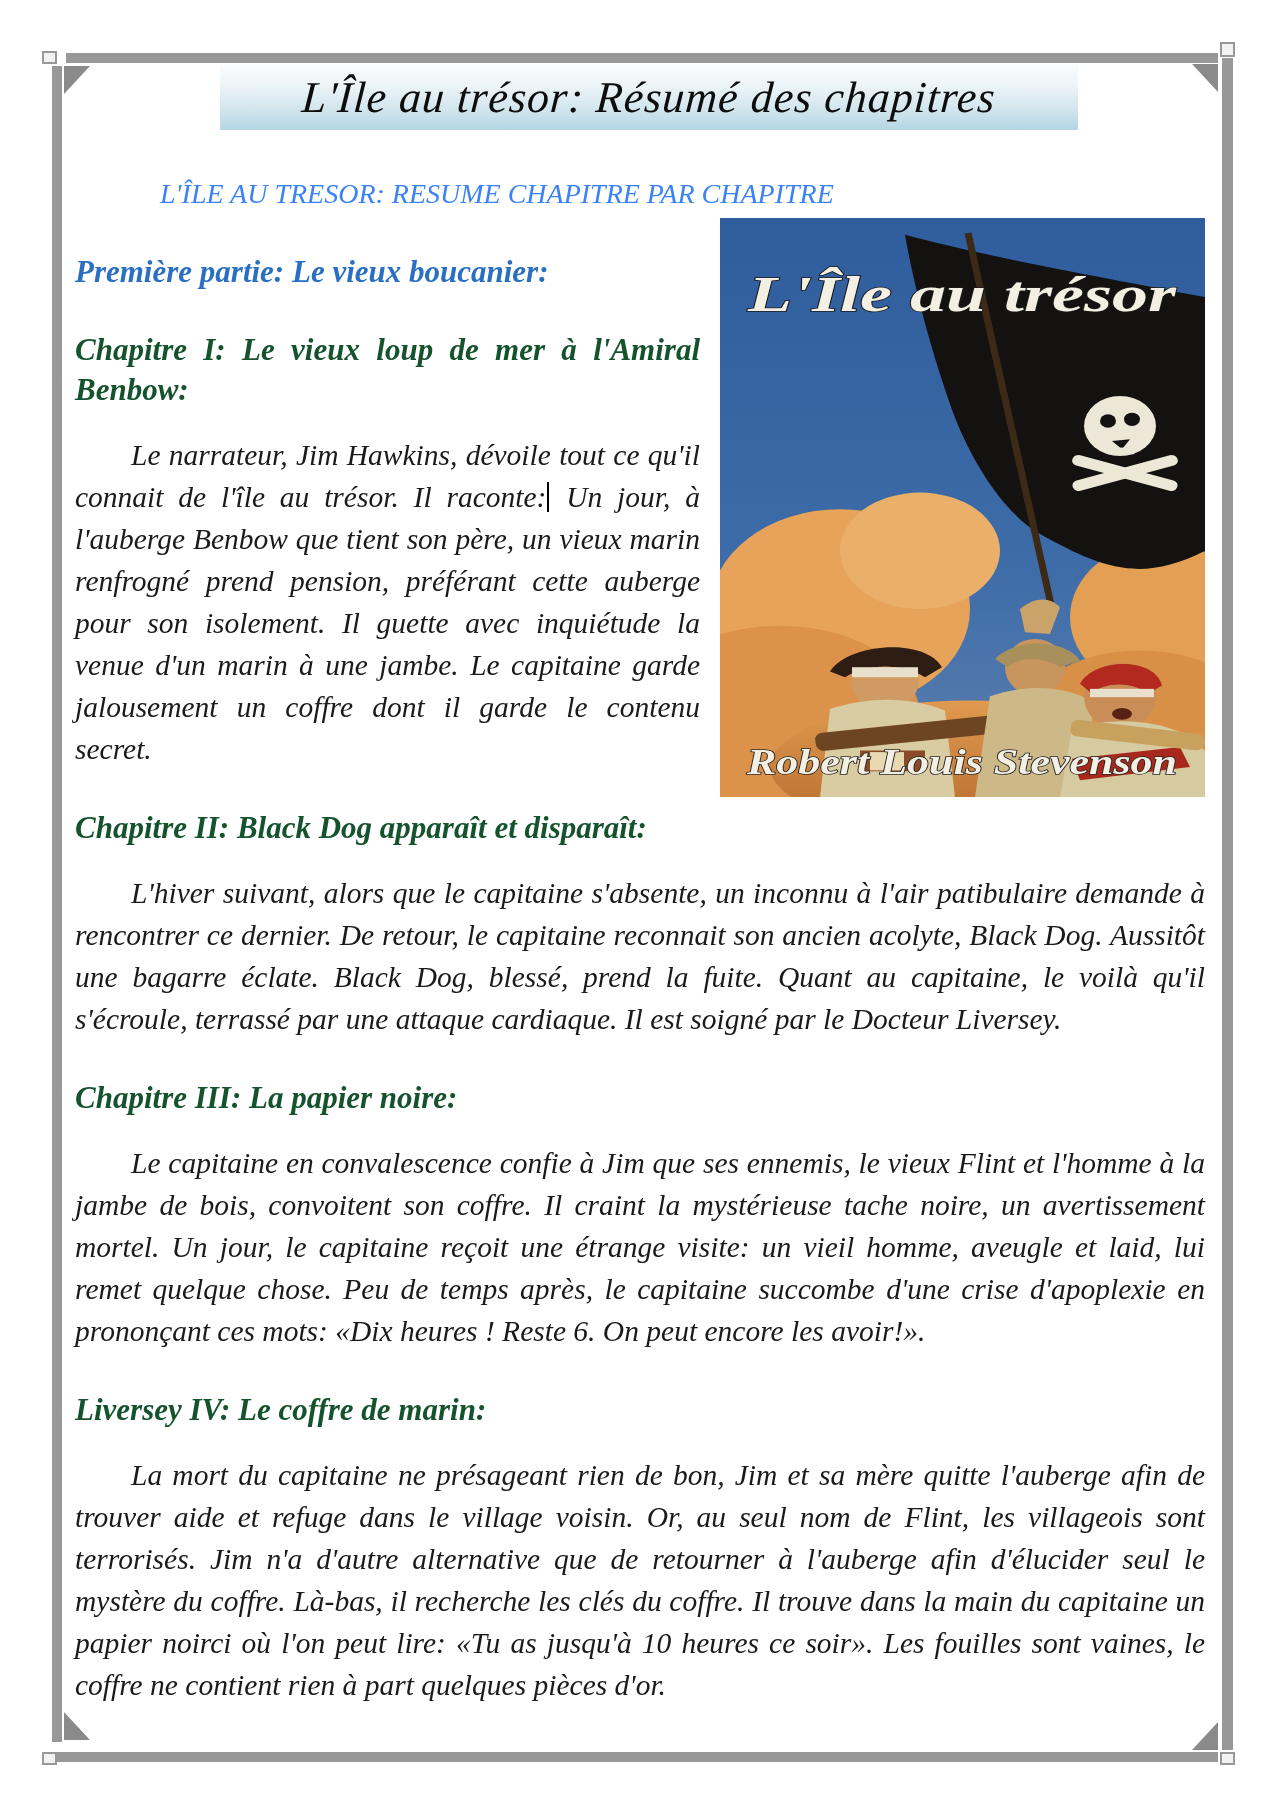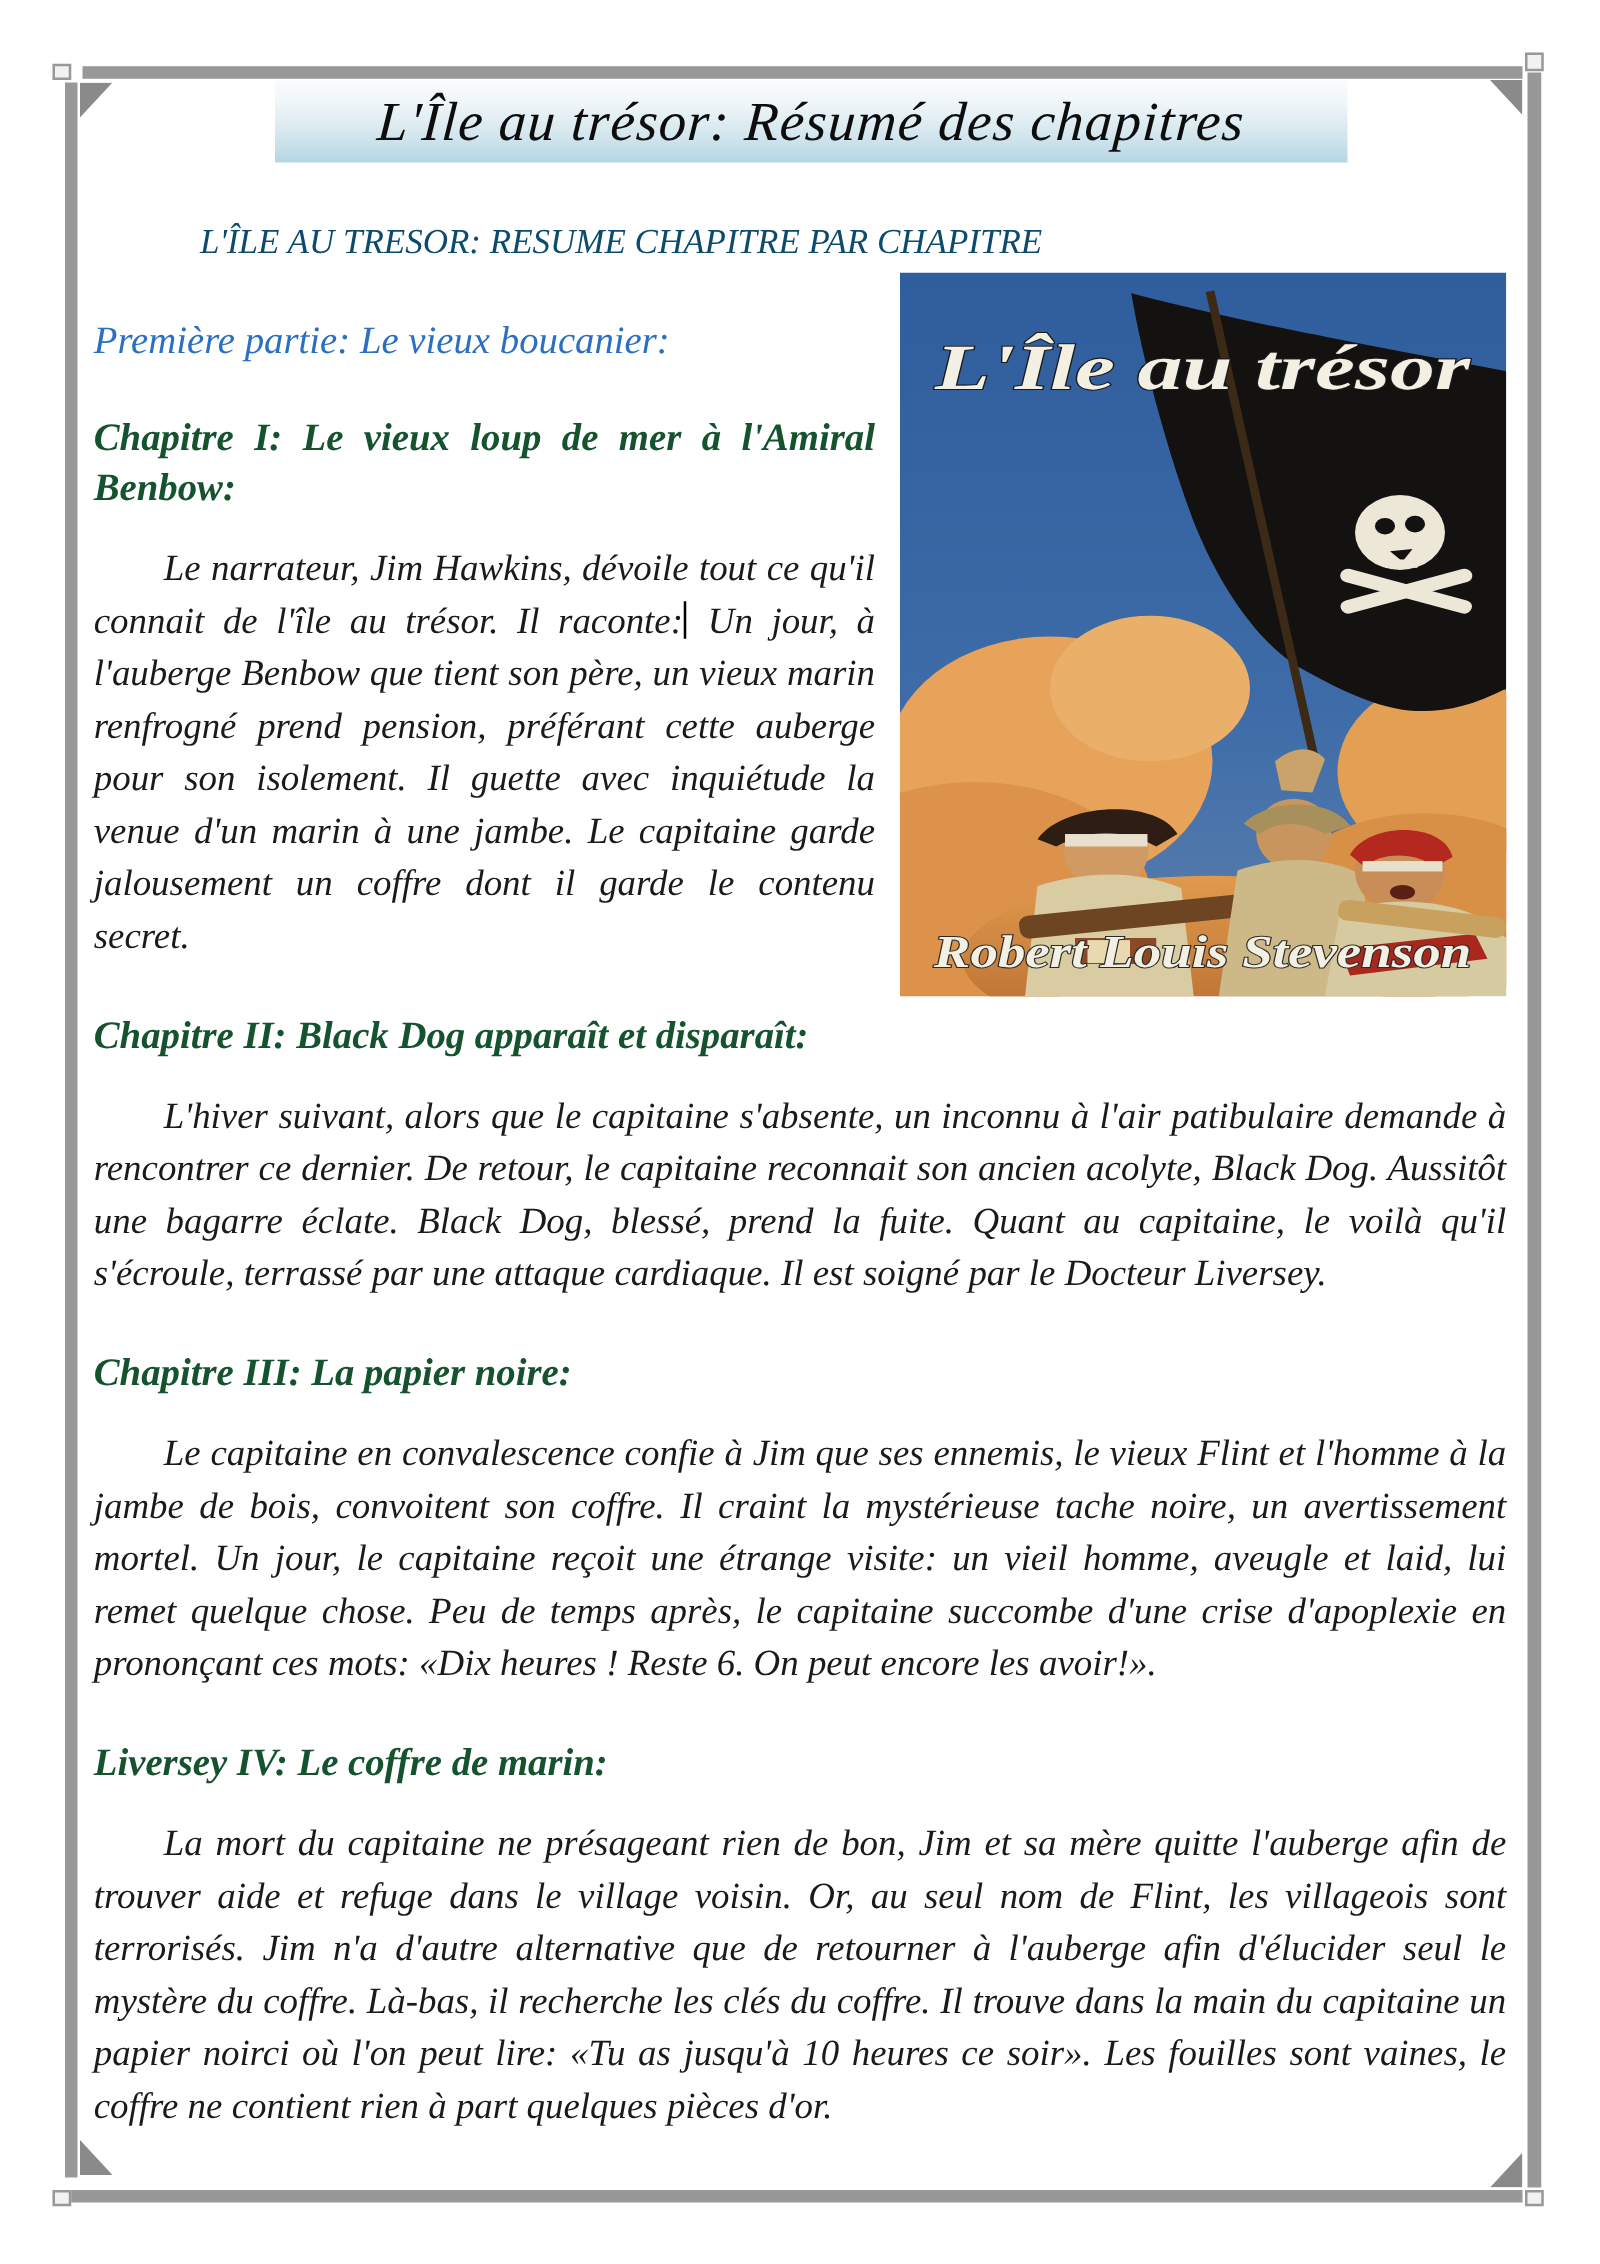--- a/index.html
+++ b/index.html
@@ -26,22 +26,22 @@
   
   .banner{position:absolute;left:220px;top:64px;width:858px;height:66px;
           background:linear-gradient(180deg,#fbfdfe 0%,#eef5f8 30%,#d5e7ee 65%,#b5d6e4 100%);
           display:flex;align-items:center;justify-content:center;}
   .banner-title{font-style:italic;font-size:44px;font-weight:500;color:#0d0d0d;
           letter-spacing:1px;transform:skewX(-4deg);}
 
   
   .content{position:absolute;left:75px;top:176px;width:1130px;
            font-style:italic;font-size:29.5px;line-height:42px;}
-  .h-red{color:#0c4a6e;font-size:28px;font-weight:normal;margin:0 0 0 85px;line-height:36px;}
-  .h-blue{color:#2a6fc2;font-weight:normal;font-size:31px;margin:40px 0 0 0;line-height:40px;}
+  .h-red{color:#3b82f6;font-size:28px;font-weight:normal;margin:0 0 0 85px;line-height:36px;}
+  .h-blue{color:#2a6fc2;font-weight:bold;font-size:31px;margin:40px 0 0 0;line-height:40px;}
   .h-green{color:#14532d;font-weight:bold;font-size:31px;margin:38px 0 22px 0;line-height:40px;
            text-align:justify;}
   .para{margin:24px 0 0 0;text-align:justify;text-indent:56px;font-style:italic;}
   .caret{display:inline-block;width:2px;height:30px;background:#000;
          vertical-align:-5px;margin:0 2px 0 1px;}
 
   
   .cover{float:right;width:485px;height:579px;margin:6px 0 16px 20px;
          box-shadow:0 0 0 1px #6a6a6a inset;}
   .cover svg{display:block;width:100%;height:100%;}

